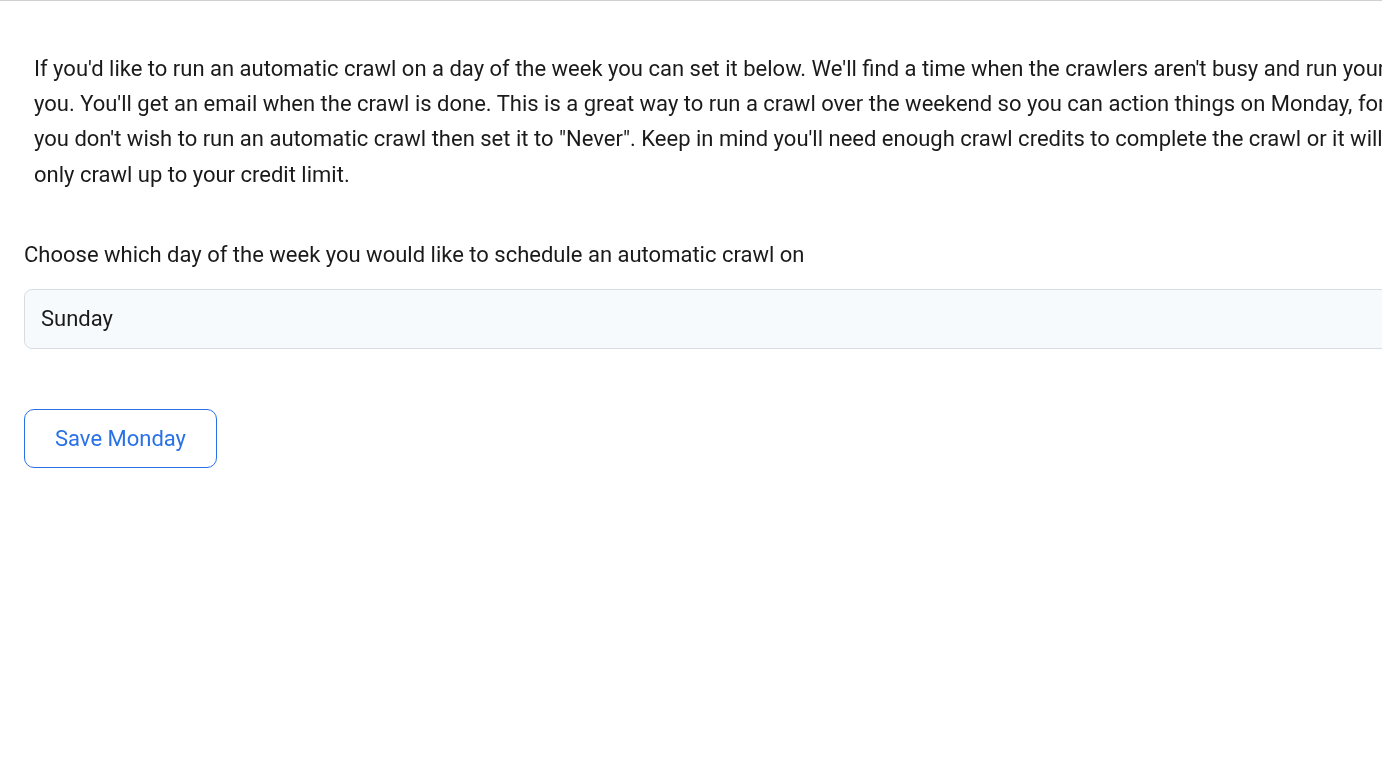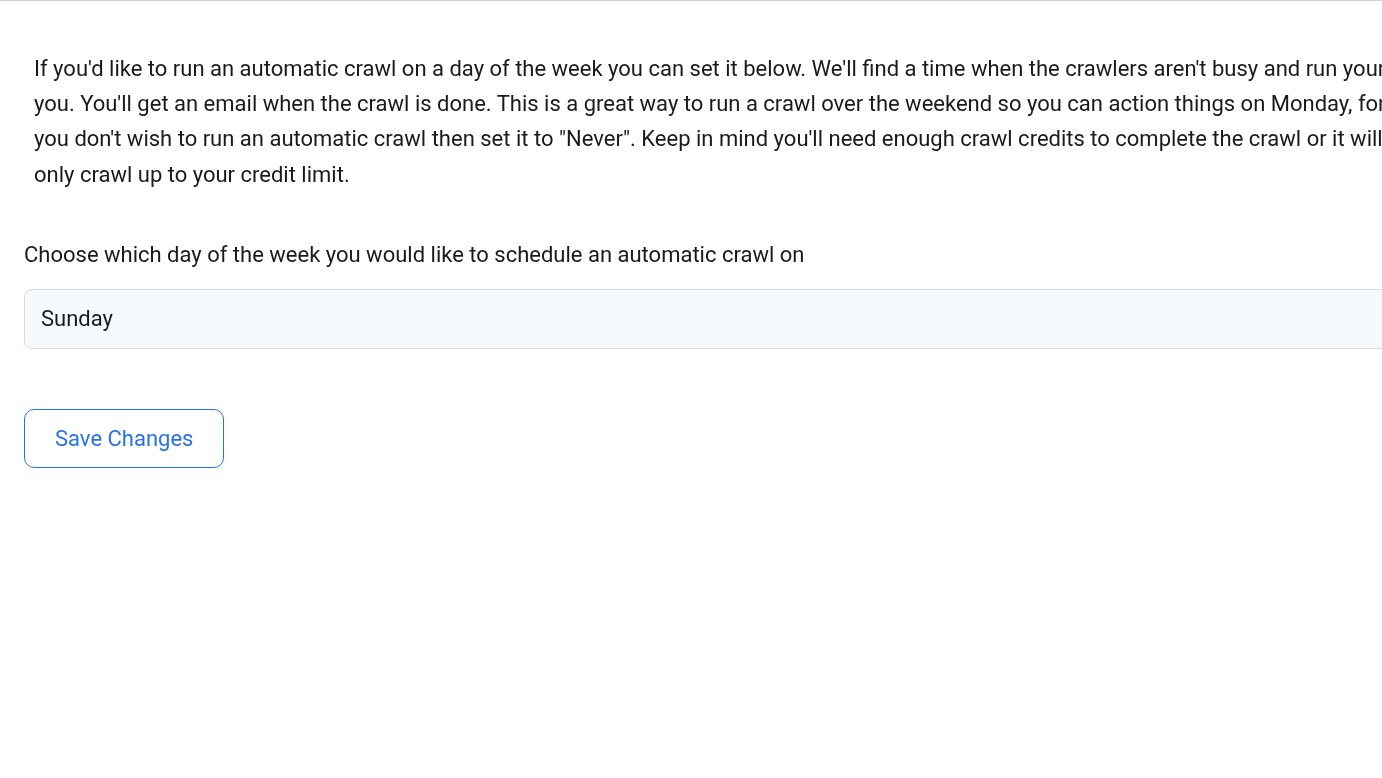--- a/index.html
+++ b/index.html
@@ -81,14 +81,14 @@
   <p class="description">If you'd like to run an automatic crawl on a day of the week you can set it below. We'll find a time when the crawlers aren't busy and run your crawl for you. You'll get an email when the crawl is done. This is a great way to run a crawl over the weekend so you can action things on Monday, for example. If you don't wish to run an automatic crawl then set it to "Never". Keep in mind you'll need enough crawl credits to complete the crawl or it will not run or only crawl up to your credit limit.</p>
 
   <div class="field-label">Choose which day of the week you would like to schedule an automatic crawl on</div>
 
   <div class="select-wrapper">
     <select class="select-field">
       <option>Sunday</option>
     </select>
   </div>
 
-  <button class="save-button">Save Changes</button>
+  <button class="save-button">Save Monday</button>
 </div>
 
 </body></html>

